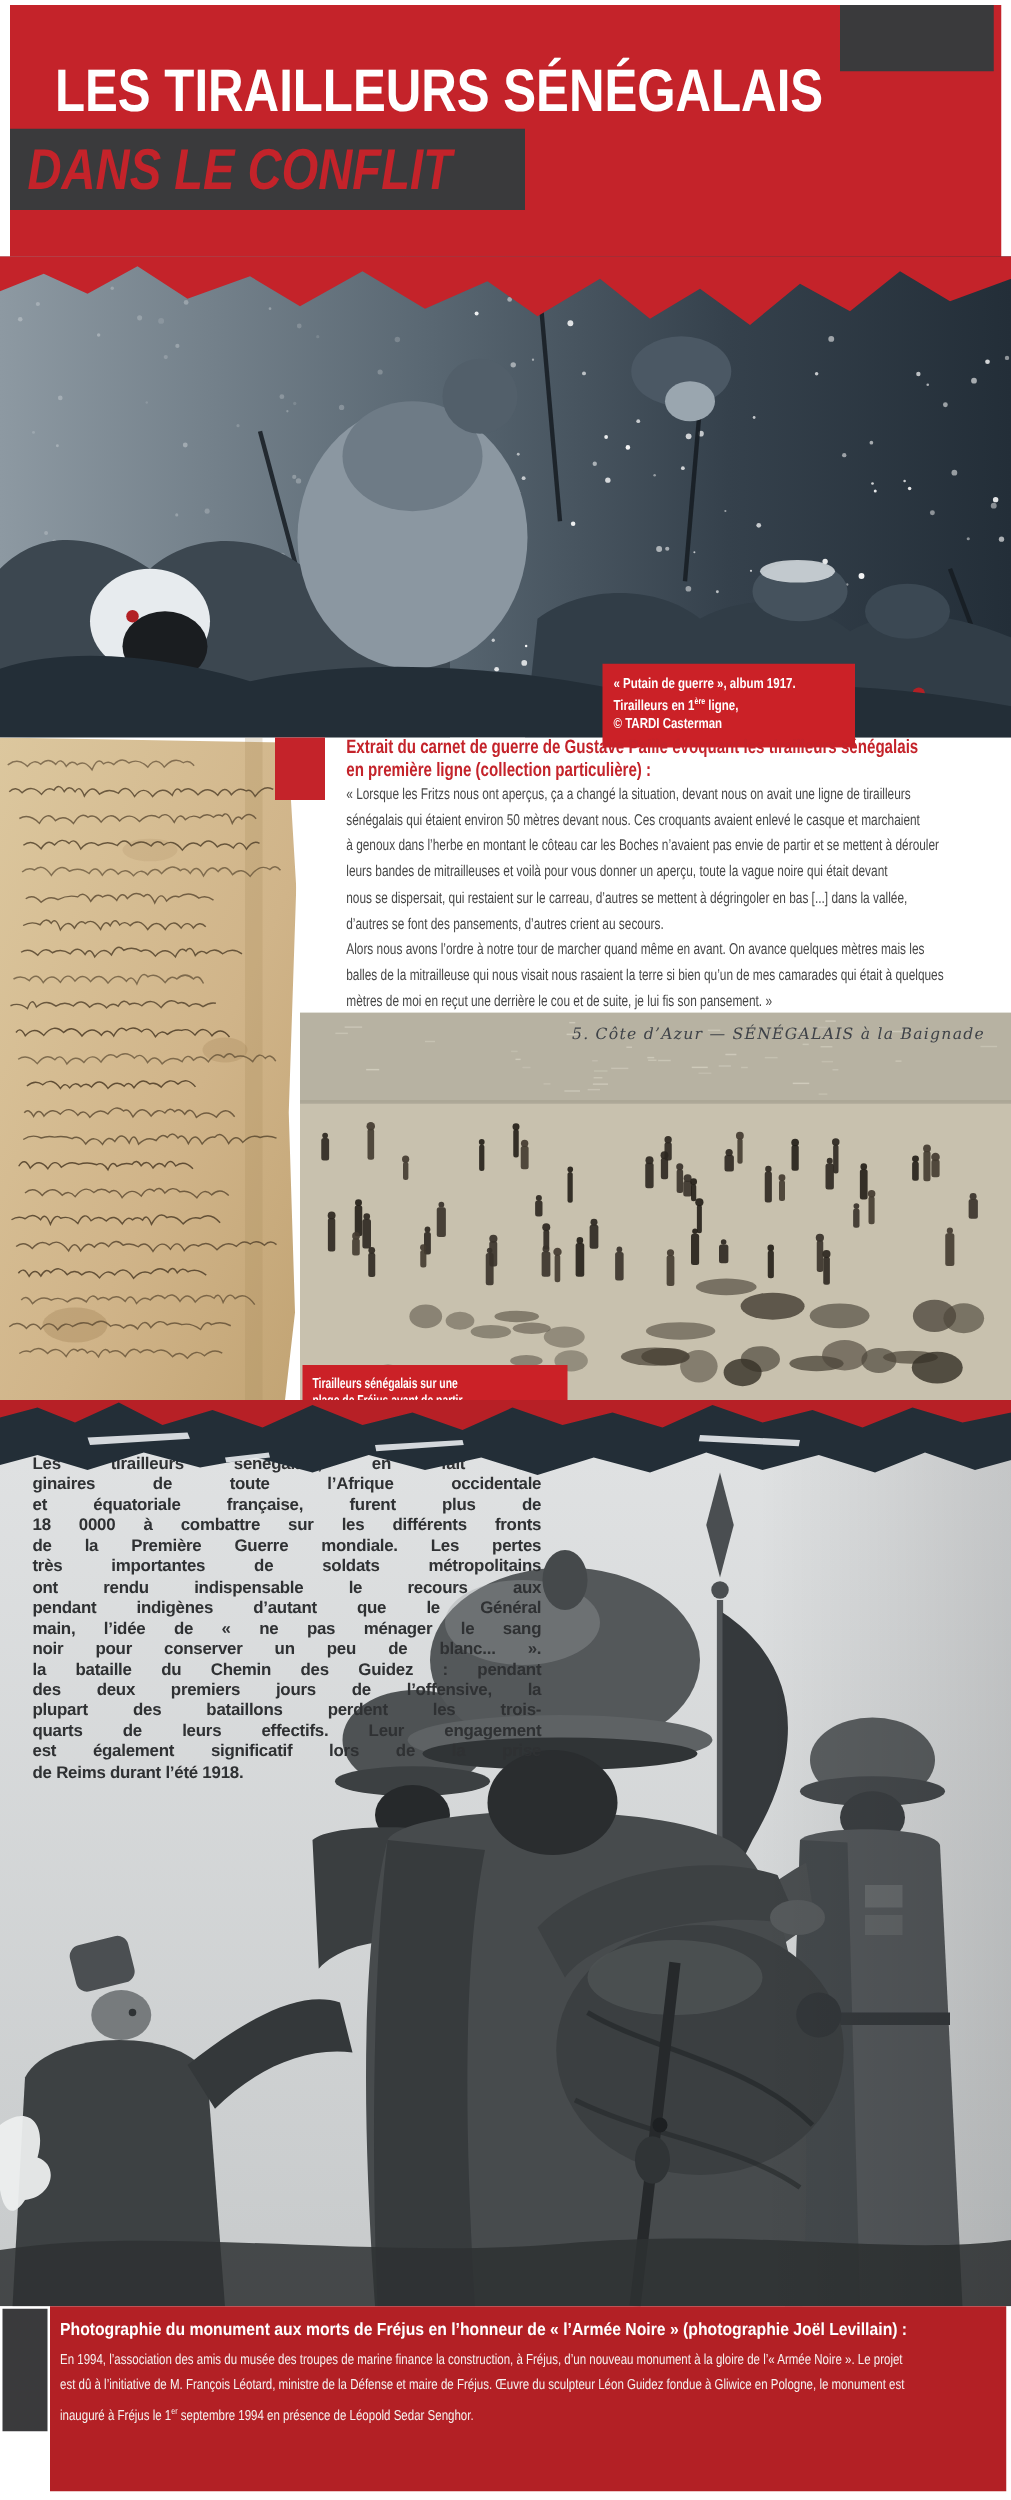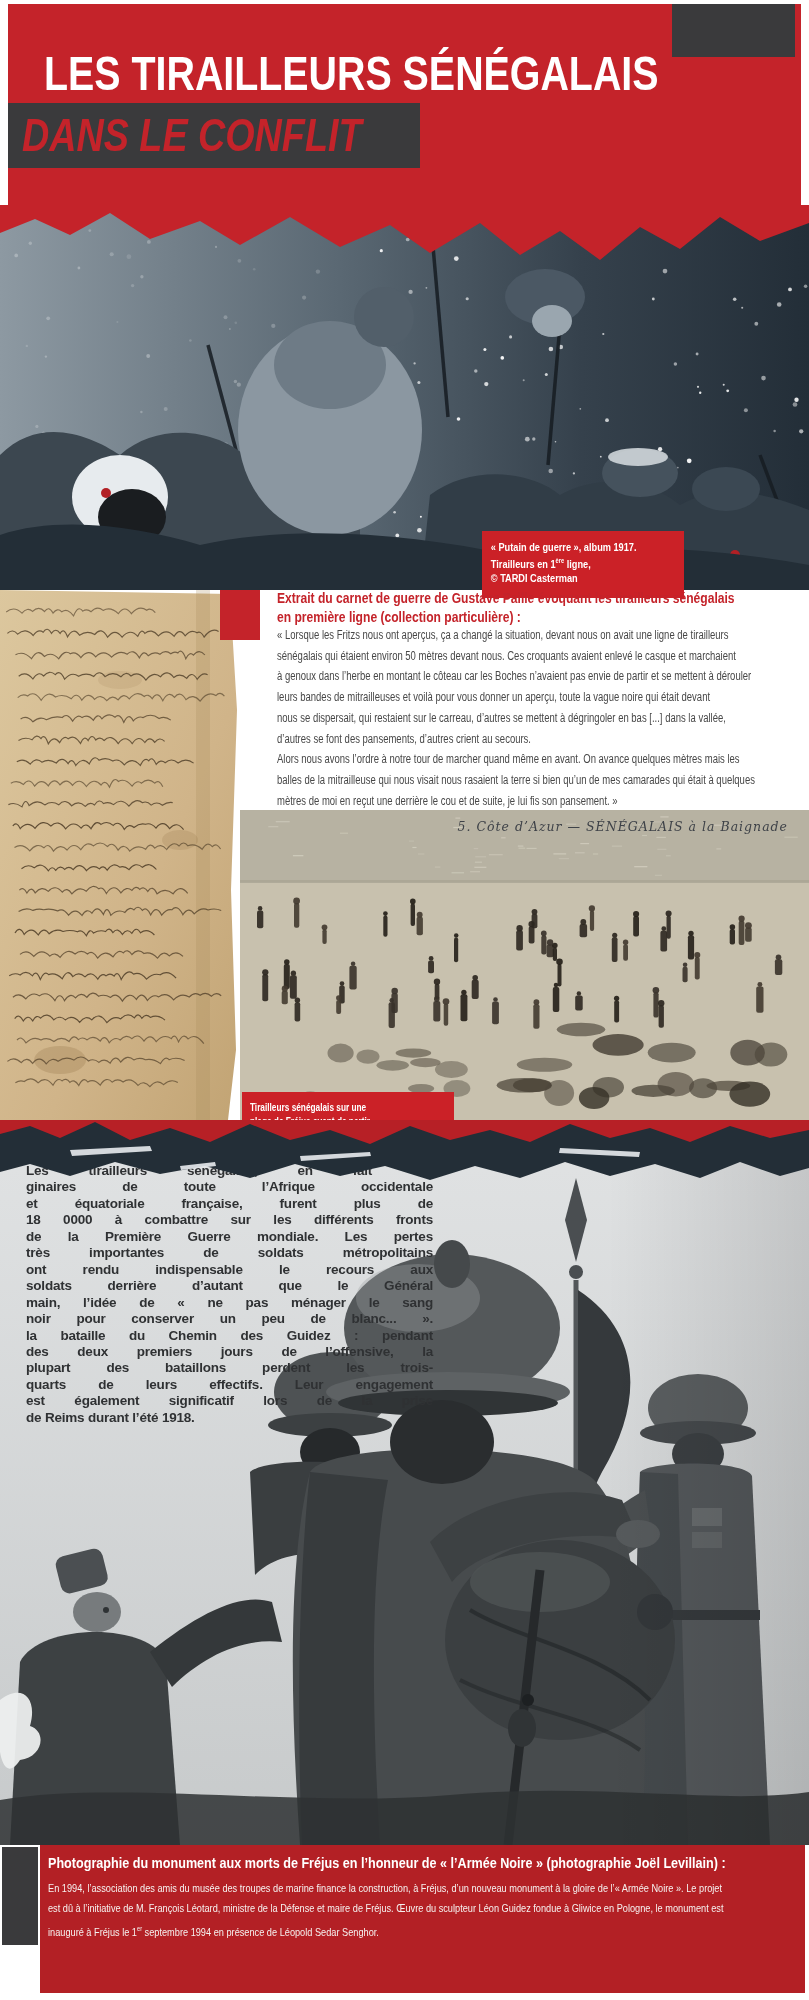--- a/index.html
+++ b/index.html
@@ -587,21 +587,21 @@
   </svg>
 
   <div class="abs mon-text">
       <div class="line">Les tirailleurs sénégalais, en fait ori-</div>
       <div class="line">ginaires de toute l’Afrique occidentale</div>
       <div class="line">et équatoriale française, furent plus de</div>
       <div class="line">18 0000 à combattre sur les différents fronts</div>
       <div class="line">de la Première Guerre mondiale. Les pertes</div>
       <div class="line">très importantes de soldats métropolitains</div>
       <div class="line">ont rendu indispensable le recours aux</div>
-      <div class="line">soldats derrière d’autant que le Général</div>
+      <div class="line">pendant indigènes d’autant que le Général</div>
       <div class="line">main, l’idée de « ne pas ménager le sang</div>
       <div class="line">noir pour conserver un peu de blanc... ».</div>
       <div class="line">la bataille du Chemin des Guidez : pendant</div>
       <div class="line">des deux premiers jours de l’offensive, la</div>
       <div class="line">plupart des bataillons perdent les trois-</div>
       <div class="line">quarts de leurs effectifs. Leur engagement</div>
       <div class="line">est également significatif lors de la prise</div>
       <div class="line">de Reims durant l’été 1918.</div>
     </div>
 

